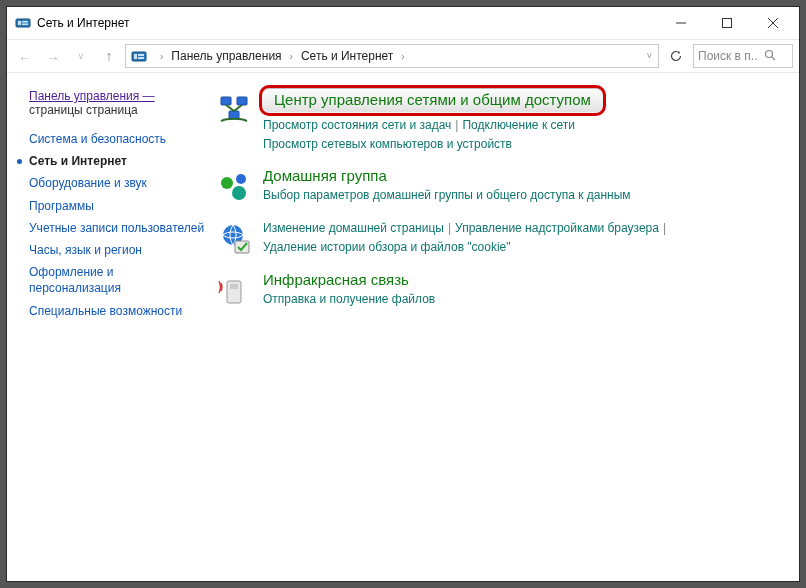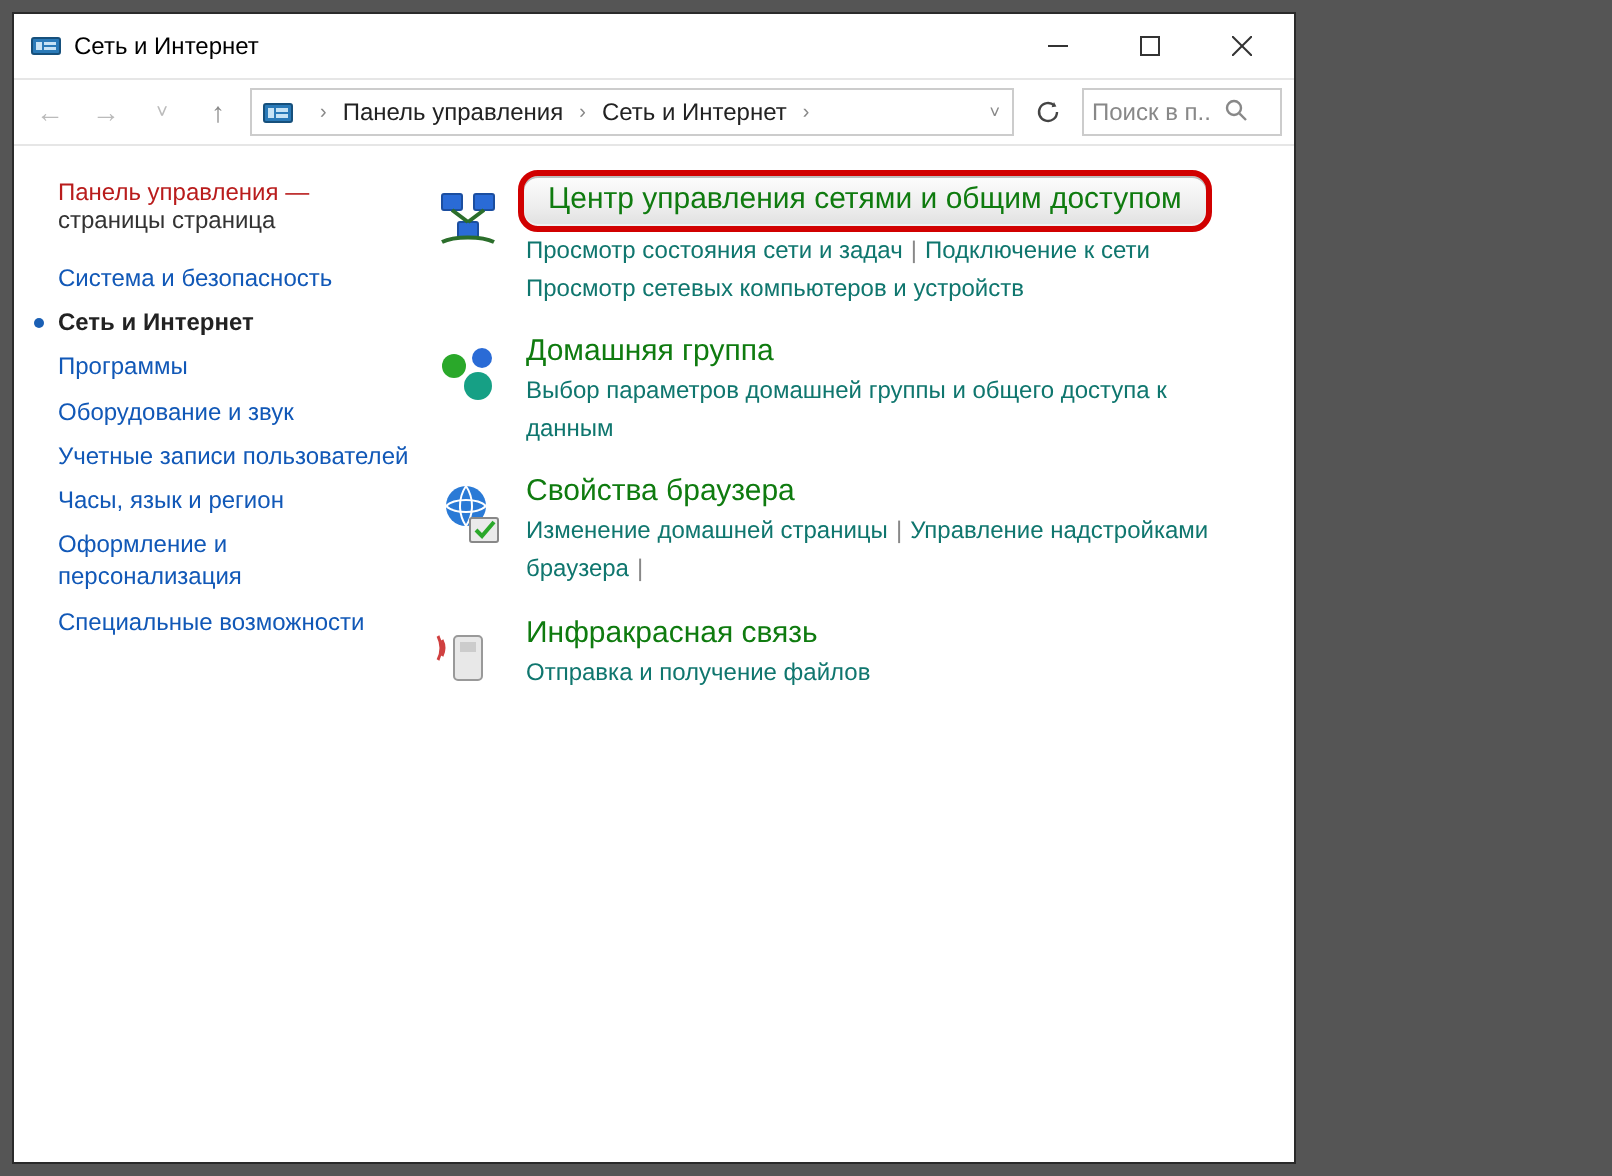--- a/index.html
+++ b/index.html
@@ -1,38 +1,38 @@
 <!DOCTYPE html>
 <html><head>
 <meta charset="utf-8">
 <style>
 * { box-sizing: border-box; margin: 0; padding: 0; font-family: "Segoe UI", Tahoma, sans-serif; }
 body { background: #555; padding: 6px; }
-.window { background: #fff; border: 1px solid #2a2a2a; width: 642px; height: 576px; display: flex; flex-direction: column; }
+.window { background: #fff; border: 1px solid #2a2a2a; width: 794px; height: 576px; display: flex; flex-direction: column; }
 .titlebar { height: 32px; display: flex; align-items: center; padding: 0 4px 0 8px; }
 .titlebar .icon-box { width: 16px; height: 16px; margin-right: 6px; display: flex; align-items: center; justify-content: center; }
 .titlebar .title { font-size: 12px; flex: 1; color: #000; }
 .winbtns { display: flex; gap: 18px; padding-right: 8px; }
 .winbtn { width: 28px; height: 20px; display: flex; align-items: center; justify-content: center; color: #222; font-size: 11px; cursor: pointer; }
 .toolbar { height: 34px; border-top: 1px solid #e6e6e6; border-bottom: 1px solid #e6e6e6; display: flex; align-items: center; padding: 0 6px; gap: 4px; }
 .nav-arrow { width: 24px; height: 24px; display: flex; align-items: center; justify-content: center; color: #888; font-size: 14px; cursor: pointer; }
 .nav-arrow.dis { color: #bbb; }
 .breadcrumb { flex: 1; height: 24px; border: 1px solid #ccc; display: flex; align-items: center; padding: 0 4px; font-size: 12px; color: #222; gap: 2px; overflow: hidden; }
 .breadcrumb .bc-icon { width: 18px; height: 18px; margin-right: 6px; }
 .breadcrumb .sep { color: #888; padding: 0 4px; font-size: 10px; }
 .breadcrumb .bc-item { padding: 2px 2px; cursor: pointer; white-space: nowrap; }
 .breadcrumb .bc-drop { color: #888; font-size: 9px; margin-left: auto; padding-right: 2px; }
 .refresh-btn { width: 26px; height: 24px; display: flex; align-items: center; justify-content: center; cursor: pointer; color: #444; }
 .search-box { width: 100px; height: 24px; border: 1px solid #ccc; display: flex; align-items: center; padding: 0 4px; font-size: 12px; color: #888; gap: 6px; }
 .search-box input { border: none; outline: none; width: 60px; font-size: 12px; color: #333; }
 .search-box input::placeholder { color: #888; }
 .body { flex: 1; display: flex; padding: 16px 10px 10px 10px; overflow: hidden; }
 .sidebar { width: 200px; padding: 0 10px 0 12px; font-size: 12px; }
 .sidebar .cp-home { margin-bottom: 14px; }
-.sidebar .cp-home .l1 { color: #b91c1c; }
+.sidebar .cp-home .l1 { color: #4c1d95; text-decoration: underline; }
 .sidebar .cp-home .l2 { color: #333; }
 .sidebar .navlink { display: block; color: #1158b7; margin: 6px 0; cursor: pointer; line-height: 1.35; }
 .sidebar .navlink.active { color: #222; font-weight: 600; position: relative; }
 .sidebar .navlink.active::before { content: ""; position: absolute; left: -12px; top: 6px; width: 5px; height: 5px; background: #1a5fb4; border-radius: 50%; }
 .main { flex: 1; padding: 0 8px 0 0; font-size: 12px; }
 .category { display: flex; align-items: flex-start; margin-bottom: 14px; gap: 10px; }
 .cat-icon { width: 36px; height: 36px; flex-shrink: 0; display: flex; align-items: center; justify-content: center; margin-top: 2px; }
 .cat-body { flex: 1; }
 .cat-title { color: #0f7b0f; font-size: 15px; font-weight: 400; cursor: pointer; margin-bottom: 2px; display: inline-block; }
 .cat-links { line-height: 1.55; }
@@ -117,22 +117,22 @@
 
   <div class="body">
 
     <div class="sidebar">
       <div class="cp-home">
         <div class="l1">Панель управления —</div>
         <div class="l2">страницы страница</div>
       </div>
       <a class="navlink">Система и безопасность</a>
       <a class="navlink active">Сеть и Интернет</a>
+      <a class="navlink">Оборудование и звук</a>
       <a class="navlink">Программы</a>
-      <a class="navlink">Оборудование и звук</a>
       <a class="navlink">Учетные записи пользователей</a>
       <a class="navlink">Часы, язык и регион</a>
       <a class="navlink">Оформление и персонализация</a>
       <a class="navlink">Специальные возможности</a>
     </div>
 
     <div class="main">
 
       <div class="category">
         <div class="cat-icon">
@@ -175,23 +175,23 @@
         <div class="cat-icon">
           <svg viewBox="0 0 36 36" width="36" height="36">
             <circle cx="16" cy="14" r="10" fill="#2a7ad6"></circle>
             <path d="M6 14 C10 10 22 10 26 14 M6 14 C10 18 22 18 26 14" stroke="#fff" stroke-width="1" fill="none"></path>
             <path d="M16 4 C12 10 12 18 16 24 M16 4 C20 10 20 18 16 24" stroke="#fff" stroke-width="1" fill="none"></path>
             <rect x="18" y="20" width="14" height="12" rx="1" fill="#eaeaea" stroke="#888"></rect>
             <path d="M21 26 L24 29 L30 22" stroke="#2aa82a" stroke-width="2" fill="none"></path>
           </svg>
         </div>
         <div class="cat-body">
-          <span class="cat-title">Свойства браузера</span>
           <div class="cat-links">
             <a>Изменение домашней страницы</a><span class="lsep">|</span><a>Управление надстройками браузера</a><span class="lsep">|</span><br>
+            <a>Удаление истории обзора и файлов "cookie"</a>
           </div>
         </div>
       </div>
 
       <div class="category">
         <div class="cat-icon">
           <svg viewBox="0 0 36 36" width="36" height="36">
             <rect x="10" y="8" width="14" height="22" rx="2" fill="#e8e8e8" stroke="#999"></rect>
             <rect x="13" y="11" width="8" height="5" fill="#ccc"></rect>
             <path d="M4 10 Q6 14 4 18 M2 8 Q5 14 2 20" stroke="#d04040" stroke-width="1.5" fill="none"></path>

